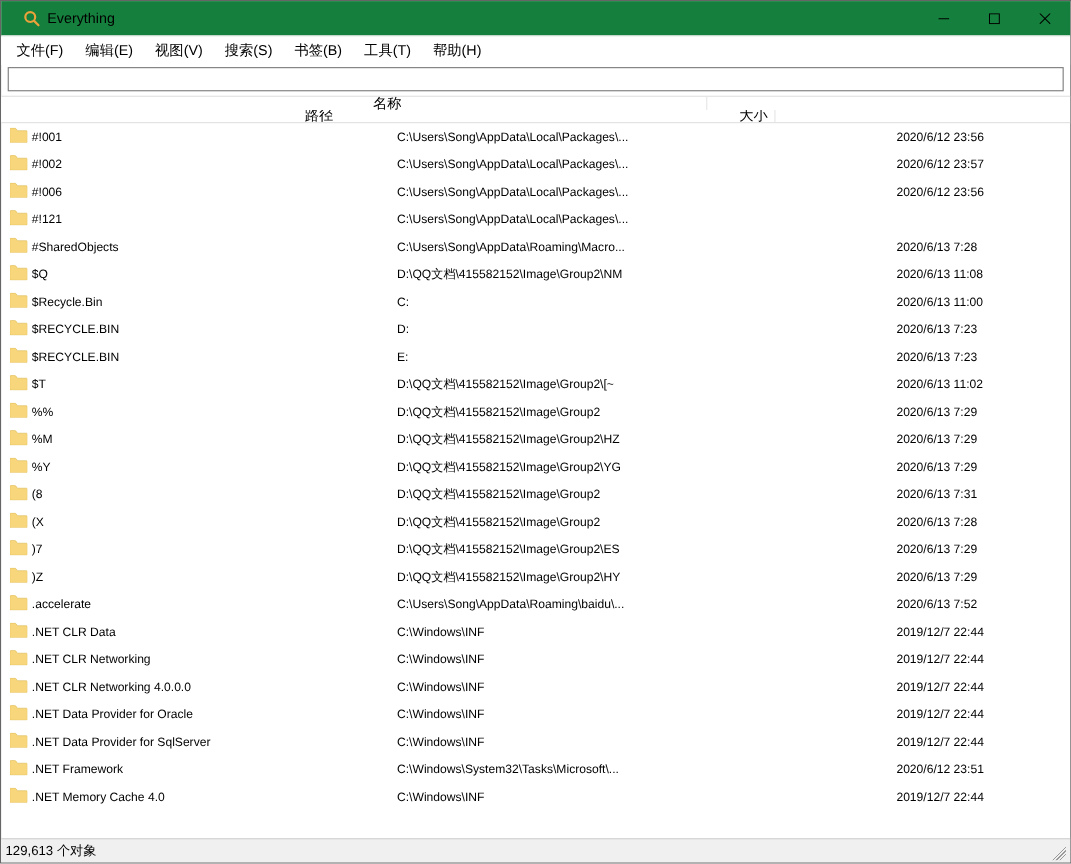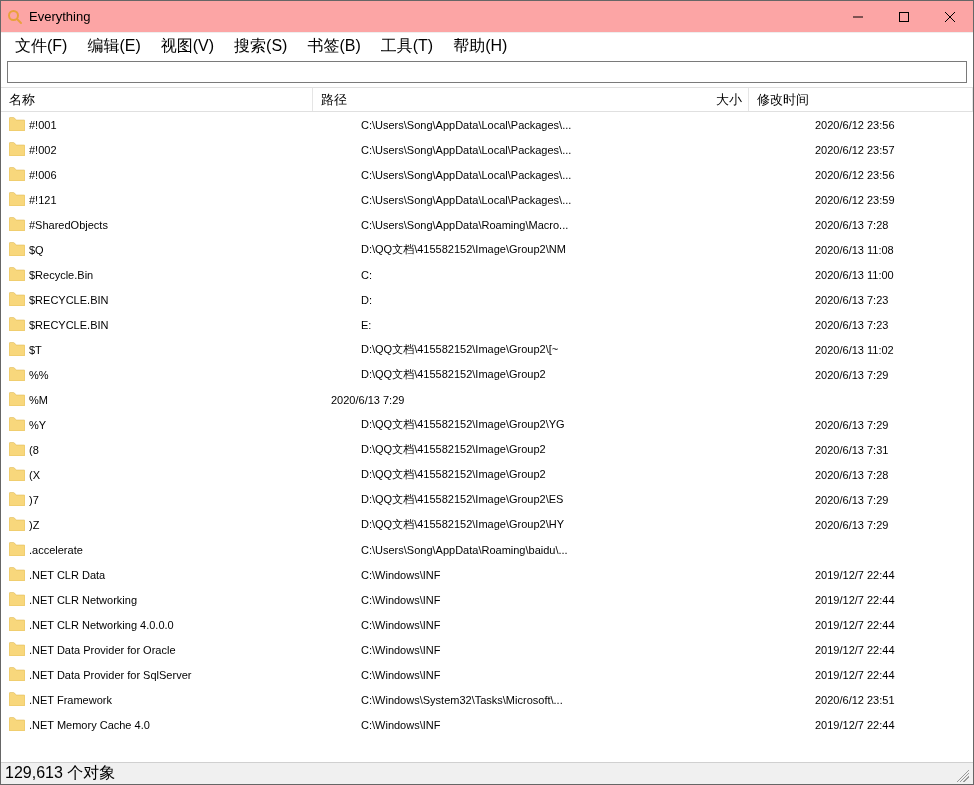--- a/index.html
+++ b/index.html
@@ -11,24 +11,24 @@
     color: #000;
     width: 974px;
     height: 785px;
     overflow: hidden;
     border: 1px solid #666;
     display: flex;
     flex-direction: column;
   }
   .titlebar {
     height: 32px;
-    background: #fca5a5;
-    display: flex;
-    align-items: center;
-    padding-left: 6px;
+    background: #15803d;
+    display: flex;
+    align-items: center;
+    padding-left: 20px;
     border-bottom: 1px solid #eee;
   }
   .titlebar .app-icon {
     width: 16px;
     height: 16px;
     margin-right: 6px;
   }
   .titlebar .title {
     flex: 1;
     font-size: 13px;
@@ -47,21 +47,21 @@
   .win-btn svg { width: 10px; height: 10px; }
   .menubar {
     height: 26px;
     display: flex;
     align-items: center;
     padding: 0 4px;
     background: #fff;
   }
   .menubar .menu-item {
     padding: 3px 10px;
-    font-size: 16px;
+    font-size: 13px;
   }
   .searchbar {
     padding: 2px 6px 4px 6px;
   }
   .searchbar input {
     width: 100%;
     height: 22px;
     border: 1px solid #7a7a7a;
     padding: 1px 3px;
     font-size: 13px;
@@ -69,20 +69,21 @@
     background: #fff;
   }
   .headers {
     display: flex;
     height: 25px;
     align-items: center;
     border-top: 1px solid #e0e0e0;
     border-bottom: 1px solid #e0e0e0;
     background: #fff;
     font-size: 13px;
+    flex-direction: column;
   }
   .headers .col {
     padding: 0 8px;
     border-right: 1px solid #e5e5e5;
     height: 100%;
     display: flex;
     align-items: center;
     overflow: hidden;
   }
   .col-name { width: 312px; }
@@ -120,21 +121,21 @@
     height: 14px;
     flex-shrink: 0;
   }
   .statusbar {
     height: 22px;
     background: #f0f0f0;
     border-top: 1px solid #d0d0d0;
     display: flex;
     align-items: center;
     padding: 0 4px;
-    font-size: 16px;
+    font-size: 12px;
   }
   .statusbar .spacer { flex: 1; }
   .status-grip {
     width: 16px; height: 16px;
     background:
       linear-gradient(135deg, transparent 60%, #999 60%, #999 65%, transparent 65%,
                       transparent 70%, #999 70%, #999 75%, transparent 75%,
                       transparent 80%, #999 80%, #999 85%, transparent 85%);
   }
   
@@ -236,21 +237,20 @@
         <div class="cell cell-modified">2020/6/12 23:56</div>
       </div>
       <div class="row">
         <div class="cell cell-name">
           <span><svg class="folder-icon" viewBox="0 0 16 14">
               <path d="M0 2 L0 13 Q0 14 1 14 L15 14 Q16 14 16 13 L16 4 Q16 3 15 3 L7 3 L5.5 1 Q5 0.5 4.5 0.5 L1 0.5 Q0 0.5 0 2 Z" fill="#f8d77c" stroke="#d9b34a" stroke-width="0.5"></path>
             </svg></span>
           <span>#!121</span>
         </div>
         <div class="cell cell-path">C:\Users\Song\AppData\Local\Packages\...</div>
-        <div class="cell cell-modified">2020/6/12 23:59</div>
       </div>
       <div class="row">
         <div class="cell cell-name">
           <span><svg class="folder-icon" viewBox="0 0 16 14">
               <path d="M0 2 L0 13 Q0 14 1 14 L15 14 Q16 14 16 13 L16 4 Q16 3 15 3 L7 3 L5.5 1 Q5 0.5 4.5 0.5 L1 0.5 Q0 0.5 0 2 Z" fill="#f8d77c" stroke="#d9b34a" stroke-width="0.5"></path>
             </svg></span>
           <span>#SharedObjects</span>
         </div>
         <div class="cell cell-path">C:\Users\Song\AppData\Roaming\Macro...</div>
         <div class="cell cell-modified">2020/6/13 7:28</div>
@@ -315,20 +315,21 @@
         <div class="cell cell-path">D:\QQ文档\415582152\Image\Group2</div>
         <div class="cell cell-modified">2020/6/13 7:29</div>
       </div>
       <div class="row">
         <div class="cell cell-name">
           <span><svg class="folder-icon" viewBox="0 0 16 14">
               <path d="M0 2 L0 13 Q0 14 1 14 L15 14 Q16 14 16 13 L16 4 Q16 3 15 3 L7 3 L5.5 1 Q5 0.5 4.5 0.5 L1 0.5 Q0 0.5 0 2 Z" fill="#f8d77c" stroke="#d9b34a" stroke-width="0.5"></path>
             </svg></span>
           <span>%M</span>
         </div>
+        <div class="cell cell-path">D:\QQ文档\415582152\Image\Group2\HZ</div>
         <div class="cell cell-modified">2020/6/13 7:29</div>
       </div>
       <div class="row">
         <div class="cell cell-name">
           <span><svg class="folder-icon" viewBox="0 0 16 14">
               <path d="M0 2 L0 13 Q0 14 1 14 L15 14 Q16 14 16 13 L16 4 Q16 3 15 3 L7 3 L5.5 1 Q5 0.5 4.5 0.5 L1 0.5 Q0 0.5 0 2 Z" fill="#f8d77c" stroke="#d9b34a" stroke-width="0.5"></path>
             </svg></span>
           <span>%Y</span>
         </div>
         <div class="cell cell-path">D:\QQ文档\415582152\Image\Group2\YG</div>
@@ -375,20 +376,21 @@
         <div class="cell cell-modified">2020/6/13 7:29</div>
       </div>
       <div class="row">
         <div class="cell cell-name">
           <span><svg class="folder-icon" viewBox="0 0 16 14">
               <path d="M0 2 L0 13 Q0 14 1 14 L15 14 Q16 14 16 13 L16 4 Q16 3 15 3 L7 3 L5.5 1 Q5 0.5 4.5 0.5 L1 0.5 Q0 0.5 0 2 Z" fill="#f8d77c" stroke="#d9b34a" stroke-width="0.5"></path>
             </svg></span>
           <span>.accelerate</span>
         </div>
         <div class="cell cell-path">C:\Users\Song\AppData\Roaming\baidu\...</div>
+        <div class="cell cell-modified">2020/6/13 7:52</div>
       </div>
       <div class="row">
         <div class="cell cell-name">
           <span><svg class="folder-icon" viewBox="0 0 16 14">
               <path d="M0 2 L0 13 Q0 14 1 14 L15 14 Q16 14 16 13 L16 4 Q16 3 15 3 L7 3 L5.5 1 Q5 0.5 4.5 0.5 L1 0.5 Q0 0.5 0 2 Z" fill="#f8d77c" stroke="#d9b34a" stroke-width="0.5"></path>
             </svg></span>
           <span>.NET CLR Data</span>
         </div>
         <div class="cell cell-path">C:\Windows\INF</div>
         <div class="cell cell-modified">2019/12/7 22:44</div>

